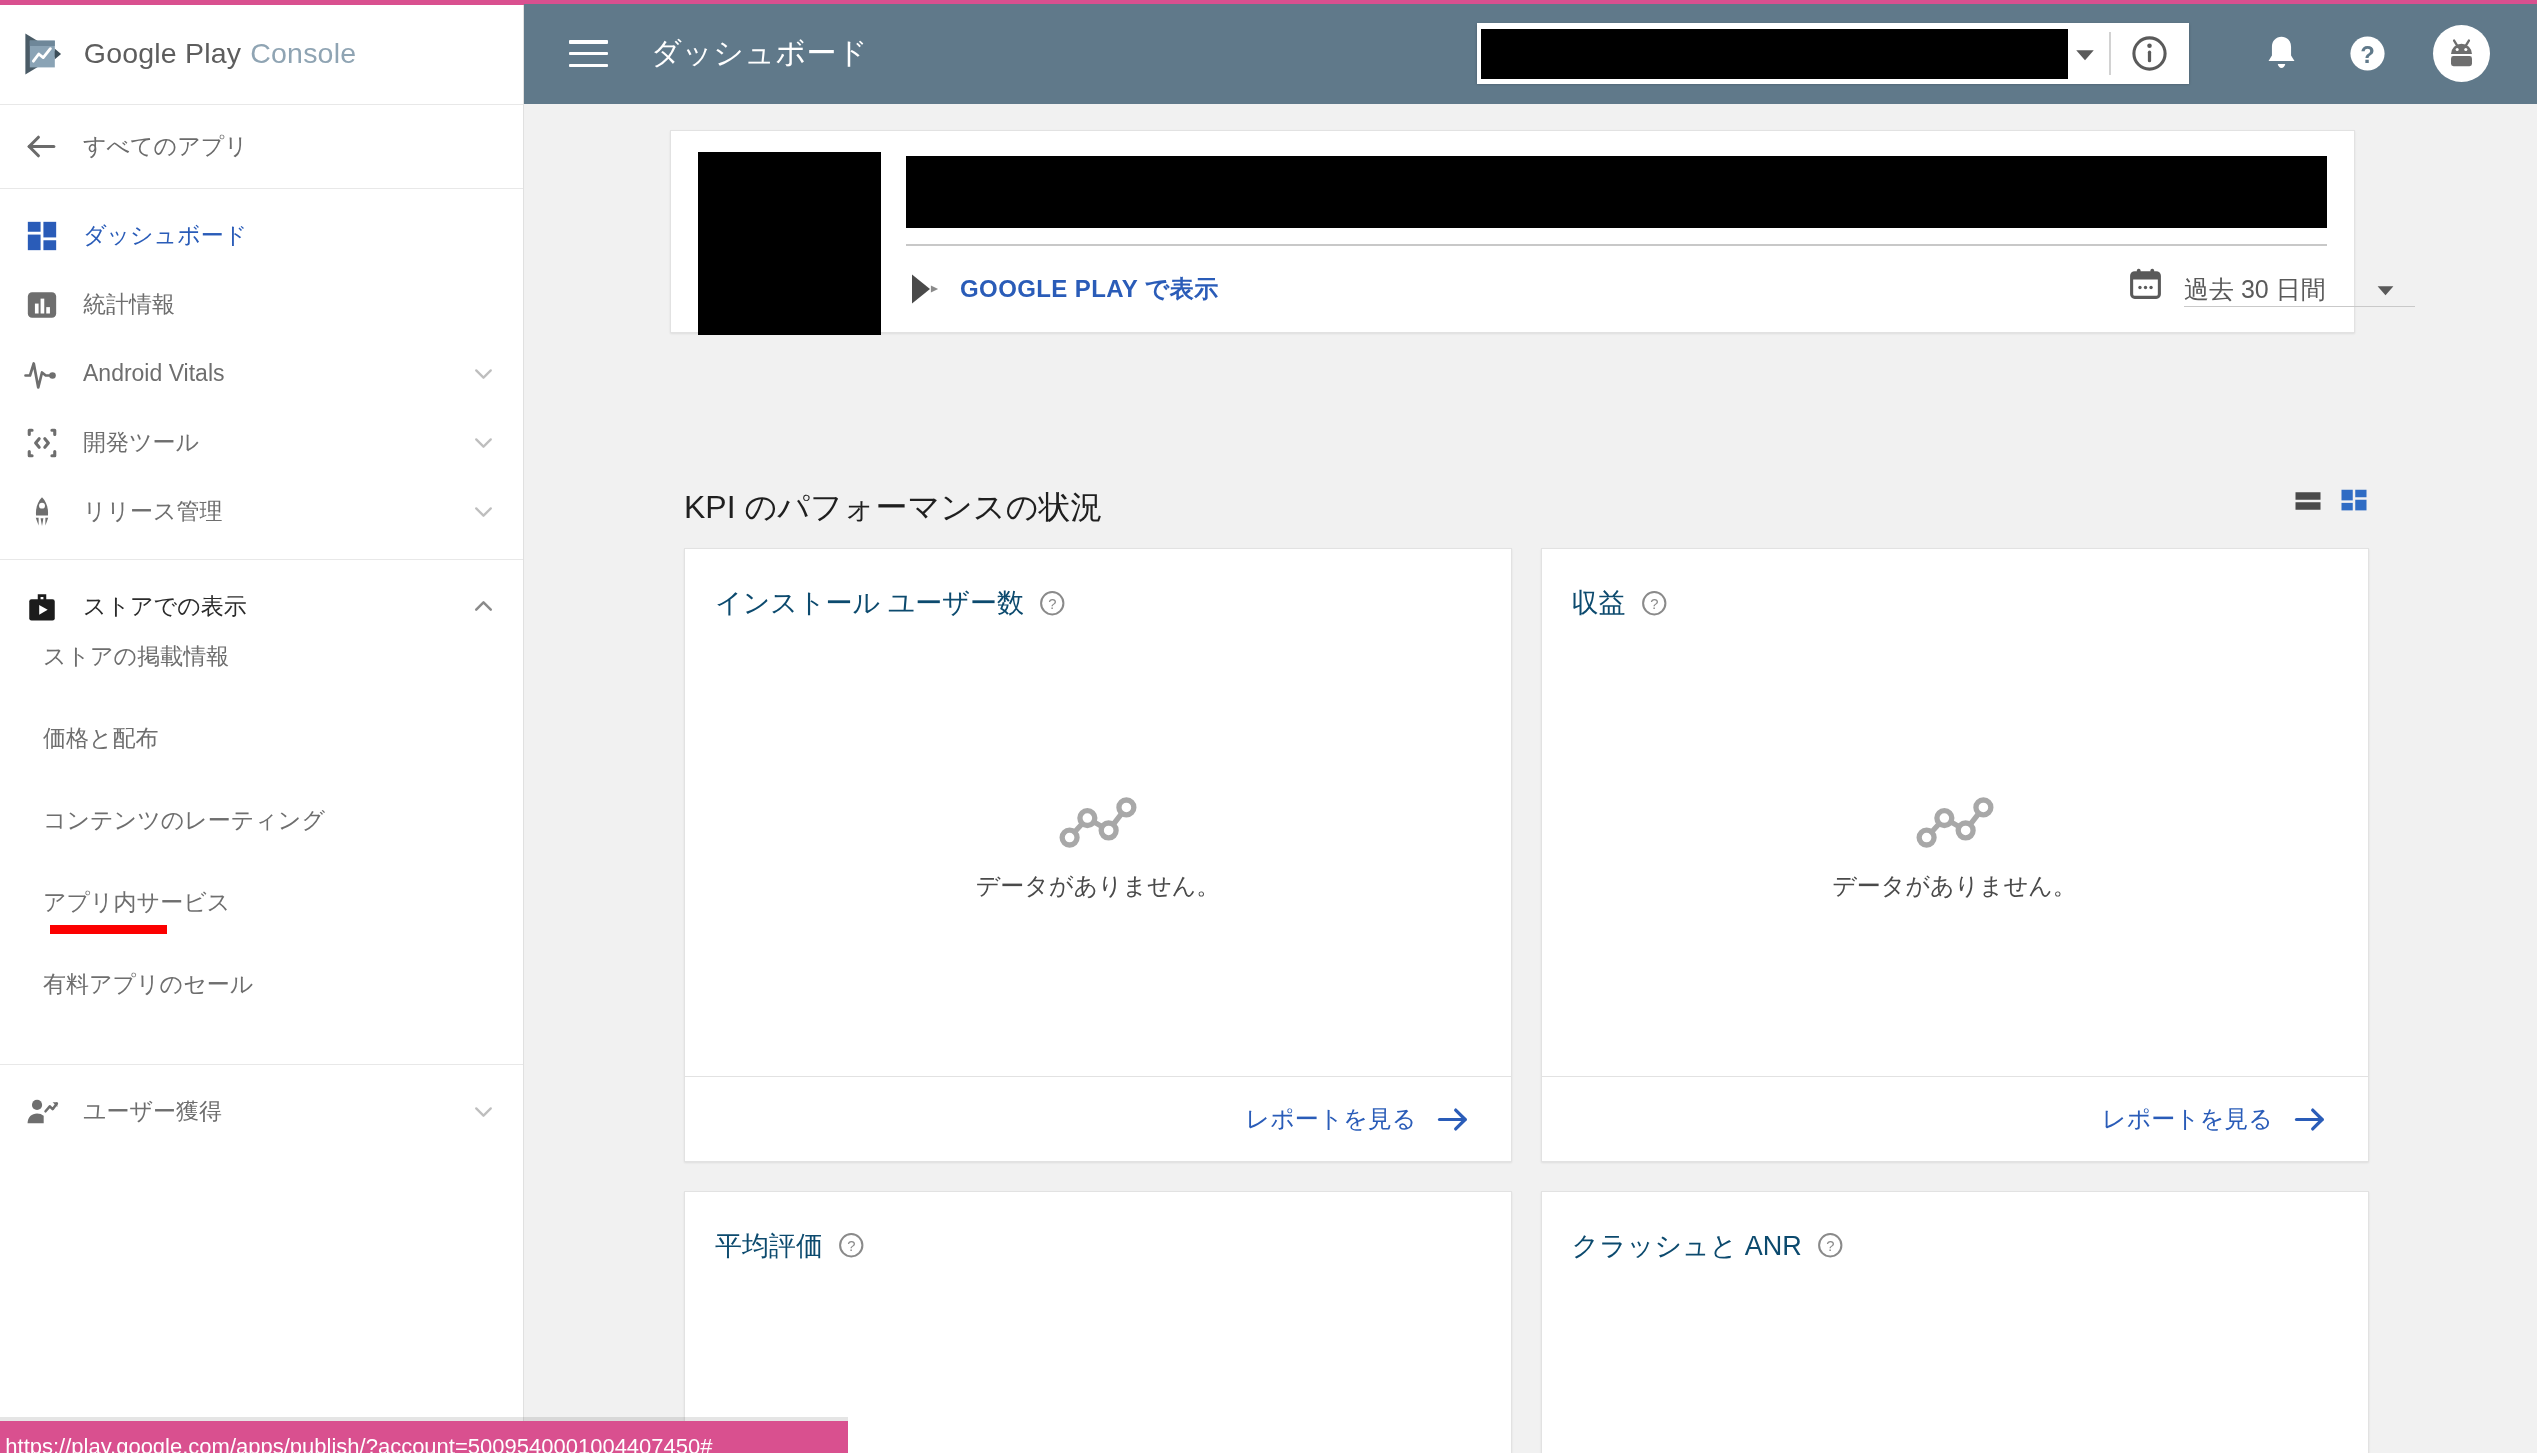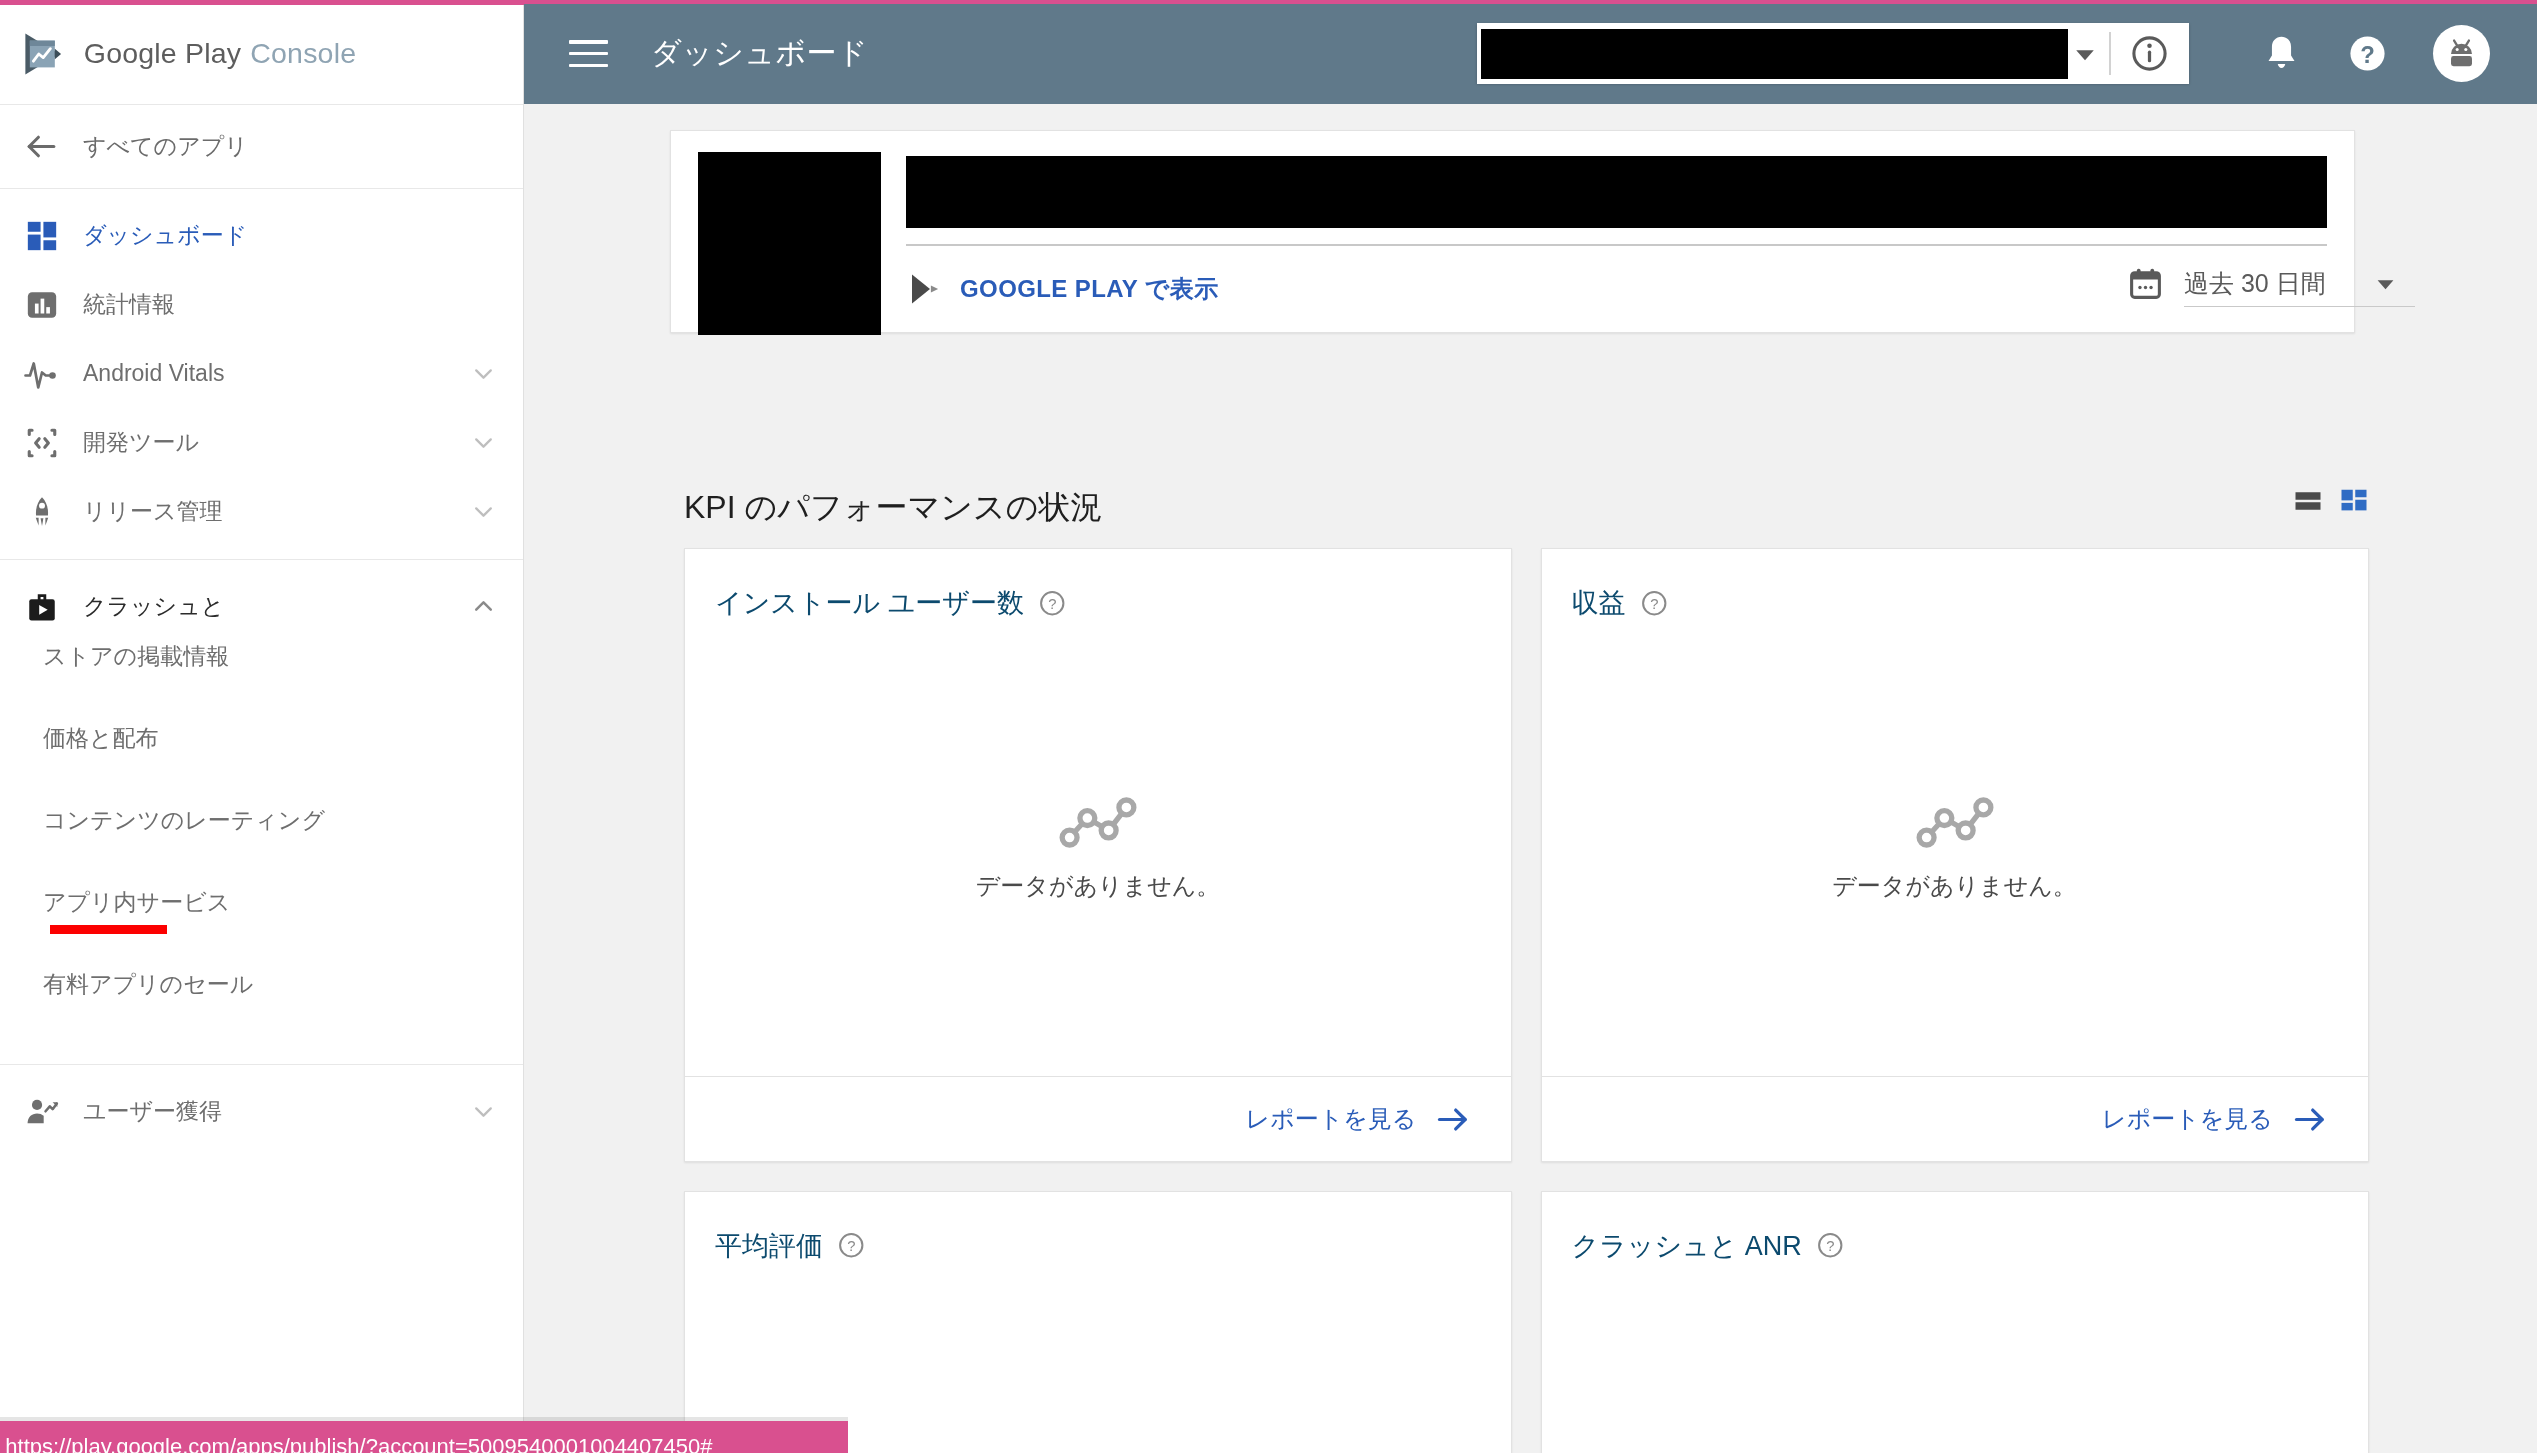--- a/index.html
+++ b/index.html
@@ -145,21 +145,21 @@
   .app-divider { height: 1.8px; background: #c8c8c8; margin-top: 16px; width: 100%; }
   .playlink { display: flex; align-items: center; margin-top: 25px; cursor: pointer; }
   .playlink .pico { width: 36px; height: 36px; margin-right: 18px; flex: none; }
   .playlink .plbl { font-size: 24px; color: #2a5cb8; font-weight: 600; letter-spacing: 0.4px; white-space: nowrap; }
 
   .datepick {
     position: absolute; right: 123px; top: 162px;
     display: flex; align-items: flex-end; cursor: pointer;
   }
   .datepick .cal { width: 37px; height: 37px; margin-right: 19.6px; margin-bottom: 5.3px; flex: none; }
-  .datepick .dlabel-wrap { border-bottom: 1.8px solid #c9c9c9; padding-bottom: 6px;
+  .datepick .dlabel-wrap { border-bottom: 1.8px solid #c9c9c9; padding-bottom: 0;
                            display: flex; align-items: center; min-width: 231px; }
   .datepick .dlabel { font-size: 25px; color: #5a5a5a; white-space: nowrap; }
   .datepick .dcaret { width: 27px; height: 27px; margin-left: 46px; flex: none; }
 
   .kpi-head {
     position: absolute; left: 160px; top: 383px;
     width: 1685px; display: flex; align-items: flex-start; justify-content: space-between;
   }
   .kpi-title { font-size: 32px; color: #1f1f1f; white-space: nowrap; }
   .kpi-toggles { display: flex; align-items: center; gap: 16px; }
@@ -330,21 +330,21 @@
     <div class="navgroup">
 
       <div class="navitem open">
         <span class="nico">
           <svg viewBox="0 0 24 24" width="34" height="34">
             <path d="M9 3 L15 3 L15 7 L13 7 L13 5 L11 5 L11 7 L9 7 Z" fill="#1c1c1c"></path>
             <rect x="3" y="6.5" width="18" height="15" rx="1.6" fill="#1c1c1c"></rect>
             <path d="M10 10.5 L16 14 L10 17.5 Z" fill="#ffffff"></path>
           </svg>
         </span>
-        <span class="nlbl">クラッシュと</span>
+        <span class="nlbl">ストアでの表示</span>
         <span class="chev">
           <svg viewBox="0 0 24 24" width="25" height="25" fill="none" stroke="#2b2b2b" stroke-width="2.4" stroke-linecap="round" stroke-linejoin="round">
               <polyline points="5,15 12,8 19,15"></polyline>
             </svg>
         </span>
       </div>
 
       <div class="subitem">
         <span class="slbl">ストアの掲載情報</span>
       </div>

